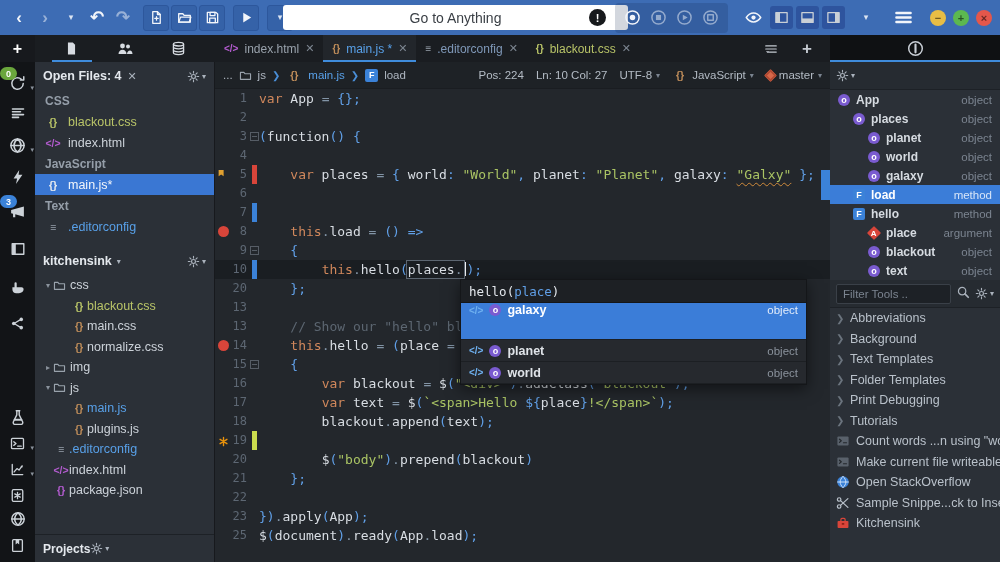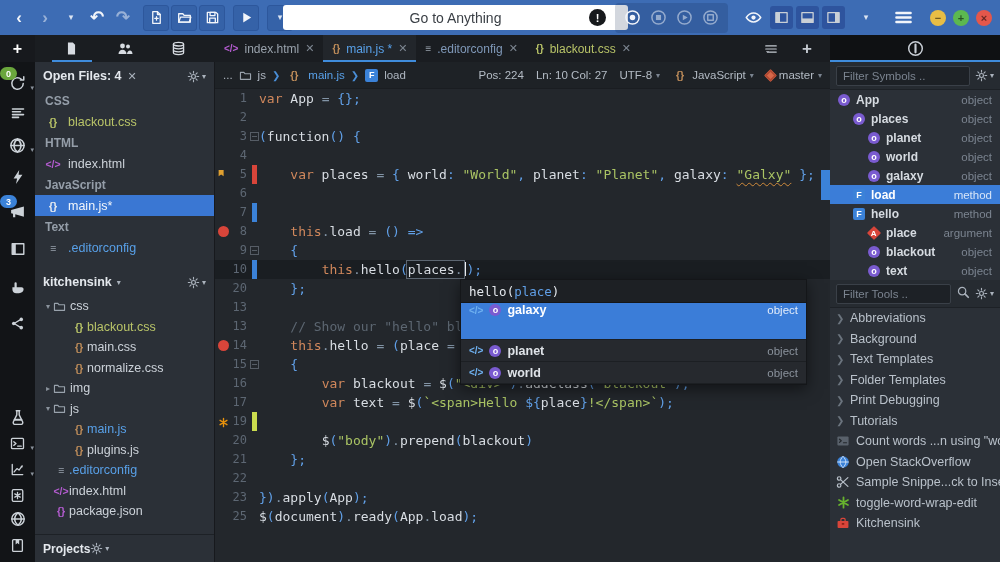--- a/index.html
+++ b/index.html
@@ -503,21 +503,20 @@
           </span>
           <span class="caret">▾</span>
         </span>
     </div>
     <div id="of-list">
         <div class="of-label">CSS</div>
         <div class="of-row">
           <span class="ficon fc-yellow">{}</span>
           <span class="fname yellow">blackout.css</span>
         </div>
-        <div class="of-label">HTML</div>
         <div class="of-row">
           <span class="ficon fc-magenta">&lt;/&gt;</span>
           <span class="fname ">index.html</span>
         </div>
         <div class="of-label">JavaScript</div>
         <div class="of-row selected">
           <span class="ficon fc-white">{}</span>
           <span class="fname ">main.js*</span>
         </div>
         <div class="of-label">Text</div>
@@ -679,20 +678,21 @@
         <div class="cl"><div class="gut"><span class="gmark" style="top: 4px;"><span style="display:block;width:11px;height:11px;border-radius:50%;background:#d8453a"></span></span><span class="ln">8</span></div><div class="codetext"><span class="tk-w">    </span><span class="tk-k">this</span><span class="tk-o">.</span><span class="tk-w">load </span><span class="tk-o">=</span><span class="tk-w"> </span><span class="tk-p">()</span><span class="tk-w"> </span><span class="tk-p">=&gt;</span></div></div>
         <div class="cl"><div class="gut"><span class="ln">9</span><span class="foldbox"></span></div><div class="codetext"><span class="tk-w">    </span><span class="tk-p">{</span></div></div>
         <div class="cl cur"><div class="gut"><span class="ln">10</span><span class="gbar blue"></span></div><div class="codetext"><span class="tk-w">        </span><span class="tk-k">this</span><span class="tk-o">.</span><span class="tk-w">hello</span><span class="tk-p">(</span><span class="tk-box"><span class="tk-w">places</span><span class="tk-o">.</span></span><span class="cursorbar"></span><span class="tk-p">);</span></div></div>
         <div class="cl"><div class="gut"><span class="ln">20</span></div><div class="codetext"><span class="tk-w">    </span><span class="tk-p">};</span></div></div>
         <div class="cl"><div class="gut"><span class="ln">13</span></div><div class="codetext"></div></div>
         <div class="cl"><div class="gut"><span class="ln">13</span></div><div class="codetext"><span class="tk-c">    // Show our "hello" blackout message</span></div></div>
         <div class="cl"><div class="gut"><span class="gmark" style="top: 4px;"><span style="display:block;width:11px;height:11px;border-radius:50%;background:#d8453a"></span></span><span class="ln">14</span></div><div class="codetext"><span class="tk-w">    </span><span class="tk-k">this</span><span class="tk-o">.</span><span class="tk-w">hello </span><span class="tk-o">=</span><span class="tk-w"> </span><span class="tk-p">(</span><span class="tk-w">place </span><span class="tk-o">=</span><span class="tk-w"> </span><span class="tk-s">"world"</span><span class="tk-p">)</span><span class="tk-w"> </span><span class="tk-p">=&gt;</span></div></div>
         <div class="cl"><div class="gut"><span class="ln">15</span><span class="foldbox"></span></div><div class="codetext"><span class="tk-w">    </span><span class="tk-p">{</span></div></div>
         <div class="cl"><div class="gut"><span class="ln">16</span></div><div class="codetext"><span class="tk-w">        </span><span class="tk-k">var</span><span class="tk-w"> blackout </span><span class="tk-o">=</span><span class="tk-w"> </span><span class="tk-w">$</span><span class="tk-p">(</span><span class="tk-s">"&lt;div&gt;"</span><span class="tk-p">)</span><span class="tk-o">.</span><span class="tk-w">addClass</span><span class="tk-p">(</span><span class="tk-s">"blackout"</span><span class="tk-p">);</span></div></div>
         <div class="cl"><div class="gut"><span class="ln">17</span></div><div class="codetext"><span class="tk-w">        </span><span class="tk-k">var</span><span class="tk-w"> text </span><span class="tk-o">=</span><span class="tk-w"> </span><span class="tk-w">$</span><span class="tk-p">(</span><span class="tk-s">`&lt;span&gt;Hello </span><span class="tk-p">${</span><span class="tk-w">place</span><span class="tk-p">}</span><span class="tk-s">!&lt;/span&gt;`</span><span class="tk-p">);</span></div></div>
+        <div class="cl"><div class="gut"><span class="ln">18</span></div><div class="codetext"><span class="tk-w">        blackout</span><span class="tk-o">.</span><span class="tk-w">append</span><span class="tk-p">(</span><span class="tk-w">text</span><span class="tk-p">);</span></div></div>
         <div class="cl"><div class="gut"><span class="gmark" style="top: 4px;"><svg width="11" height="11" viewBox="0 0 16 16" fill="none" stroke="currentColor" stroke-width="1.4" stroke-linecap="round" stroke-linejoin="round">
                 <path d="M8 2v12M3 4.8l10 6.4M13 4.8 3 11.2" stroke="#e8920c" stroke-width="2"></path>
               </svg></span><span class="ln">19</span><span class="gbar yellow"></span></div></div>
         <div class="cl"><div class="gut"><span class="ln">20</span></div><div class="codetext"><span class="tk-w">        </span><span class="tk-w">$</span><span class="tk-p">(</span><span class="tk-s">"body"</span><span class="tk-p">)</span><span class="tk-o">.</span><span class="tk-w">prepend</span><span class="tk-p">(</span><span class="tk-w">blackout</span><span class="tk-p">)</span></div></div>
         <div class="cl"><div class="gut"><span class="ln">21</span></div><div class="codetext"><span class="tk-w">    </span><span class="tk-p">};</span></div></div>
         <div class="cl"><div class="gut"><span class="ln">22</span></div><div class="codetext"></div></div>
         <div class="cl"><div class="gut"><span class="ln">23</span></div><div class="codetext"><span class="tk-p">})</span><span class="tk-o">.</span><span class="tk-w">apply</span><span class="tk-p">(</span><span class="tk-w">App</span><span class="tk-p">);</span></div></div>
         <div class="cl"><div class="gut"><span class="ln">25</span></div><div class="codetext"><span class="tk-w">$</span><span class="tk-p">(</span><span class="tk-w">document</span><span class="tk-p">)</span><span class="tk-o">.</span><span class="tk-w">ready</span><span class="tk-p">(</span><span class="tk-w">App</span><span class="tk-o">.</span><span class="tk-w">load</span><span class="tk-p">);</span></div></div>
       </div>
     <div class="scrollind"></div>
@@ -718,21 +718,20 @@
           <span class="pp-code">&lt;/&gt;</span>
           <span class="objdot">o</span>
           <span class="pname">world</span>
           <span class="ptype">object</span>
         </div>
       </div>
   </div>
 
   <div class="rpanel">
     <div class="filter-row">
-      <input class="filter-input" placeholder="Filter Symbols .." style="">
       <span class="gear-btn" id="sym-gear">
           <span class="icon">
             <svg width="13" height="13" viewBox="0 0 16 16" fill="none" stroke="currentColor" stroke-width="1.4" stroke-linecap="round" stroke-linejoin="round">
               <circle cx="8" cy="8" r="2.4"></circle>
               <path d="M8 1.6v2.2M8 12.2v2.2M1.6 8h2.2M12.2 8h2.2M3.5 3.5l1.5 1.5M11 11l1.5 1.5M12.5 3.5 11 5M5 11l-1.5 1.5"></path>
             </svg>
           </span>
           <span class="caret">▾</span>
         </span>
     </div>
@@ -838,46 +837,47 @@
             <svg width="14" height="14" viewBox="0 0 16 16" fill="none" stroke="currentColor" stroke-width="1.4" stroke-linecap="round" stroke-linejoin="round">
               <rect x="1.6" y="2.8" width="12.8" height="10.4" rx="1.2" fill="#59616b" stroke="none"></rect>
               <path d="M4 6l2 1.8L4 9.6M8.6 10h3.4" stroke="#23272c"></path>
             </svg>
           </span>
           <span class="tlabel">Count words ...n using "wc"</span>
         </div>
         <div class="tool-row">
           <span class="tool-ic">
             <svg width="14" height="14" viewBox="0 0 16 16" fill="none" stroke="currentColor" stroke-width="1.4" stroke-linecap="round" stroke-linejoin="round">
+              <rect x="1.6" y="2.8" width="12.8" height="10.4" rx="1.2" fill="#59616b" stroke="none"></rect>
+              <path d="M4 6l2 1.8L4 9.6M8.6 10h3.4" stroke="#23272c"></path>
+            </svg>
+          </span>
+          <span class="tlabel">Make current file writeable</span>
+        </div>
+        <div class="tool-row">
+          <span class="tool-ic">
+            <svg width="14" height="14" viewBox="0 0 16 16" fill="none" stroke="currentColor" stroke-width="1.4" stroke-linecap="round" stroke-linejoin="round">
               <circle cx="8" cy="8" r="6.6" fill="#3b82d8" stroke="none"></circle>
               <path d="M1.8 8h12.4M8 1.6c-4.4 4.2-4.4 8.6 0 12.8M8 1.6c4.4 4.2 4.4 8.6 0 12.8" stroke="#cfe2f8" stroke-width="1.1"></path>
             </svg>
           </span>
           <span class="tlabel">Open StackOverflow</span>
         </div>
         <div class="tool-row">
           <span class="tool-ic">
             <svg width="14" height="14" viewBox="0 0 16 16" fill="none" stroke="currentColor" stroke-width="1.4" stroke-linecap="round" stroke-linejoin="round">
               <circle cx="3.6" cy="4" r="2"></circle>
               <circle cx="3.6" cy="12" r="2"></circle>
               <path d="M5.2 5.3 13.6 13M5.2 10.7 13.6 3"></path>
             </svg>
           </span>
           <span class="tlabel">Sample Snippe...ck to Insert</span>
         </div>
         <div class="tool-row">
           <span class="tool-ic">
-            <svg width="13" height="13" viewBox="0 0 16 16" fill="none" stroke="currentColor" stroke-width="1.4" stroke-linecap="round" stroke-linejoin="round">
-              <path d="M8 1.6v12.8M2.5 4.8l11 6.4M13.5 4.8l-11 6.4" stroke="#67b32e" stroke-width="2.2"></path>
-            </svg>
-          </span>
-          <span class="tlabel">toggle-word-wrap-edit</span>
-        </div>
-        <div class="tool-row">
-          <span class="tool-ic">
             <svg width="14" height="14" viewBox="0 0 16 16" fill="none" stroke="currentColor" stroke-width="1.4" stroke-linecap="round" stroke-linejoin="round">
               <rect x="1.8" y="5.6" width="12.4" height="8" rx="1" fill="#d8453a" stroke="none"></rect>
               <path d="M5.6 5.4V4a1.2 1.2 0 0 1 1.2-1.2h2.4A1.2 1.2 0 0 1 10.4 4v1.4" stroke="#d8453a"></path>
               <rect x="6.6" y="8" width="2.8" height="2" fill="#8c2018" stroke="none"></rect>
             </svg>
           </span>
           <span class="tlabel">Kitchensink</span>
         </div>
       </div>
   </div>

